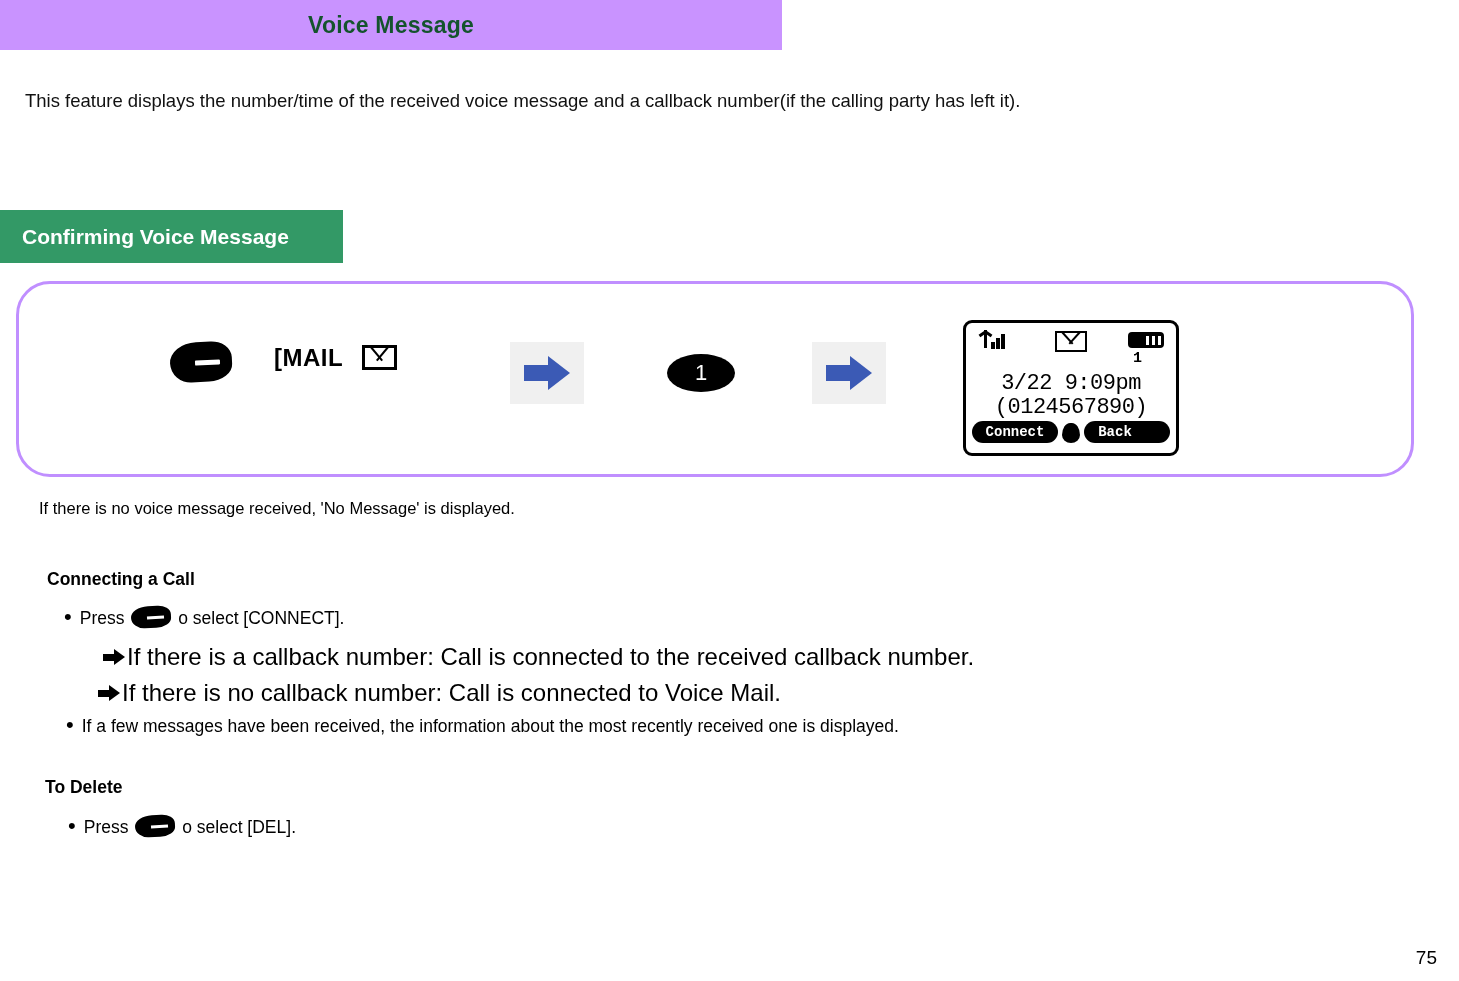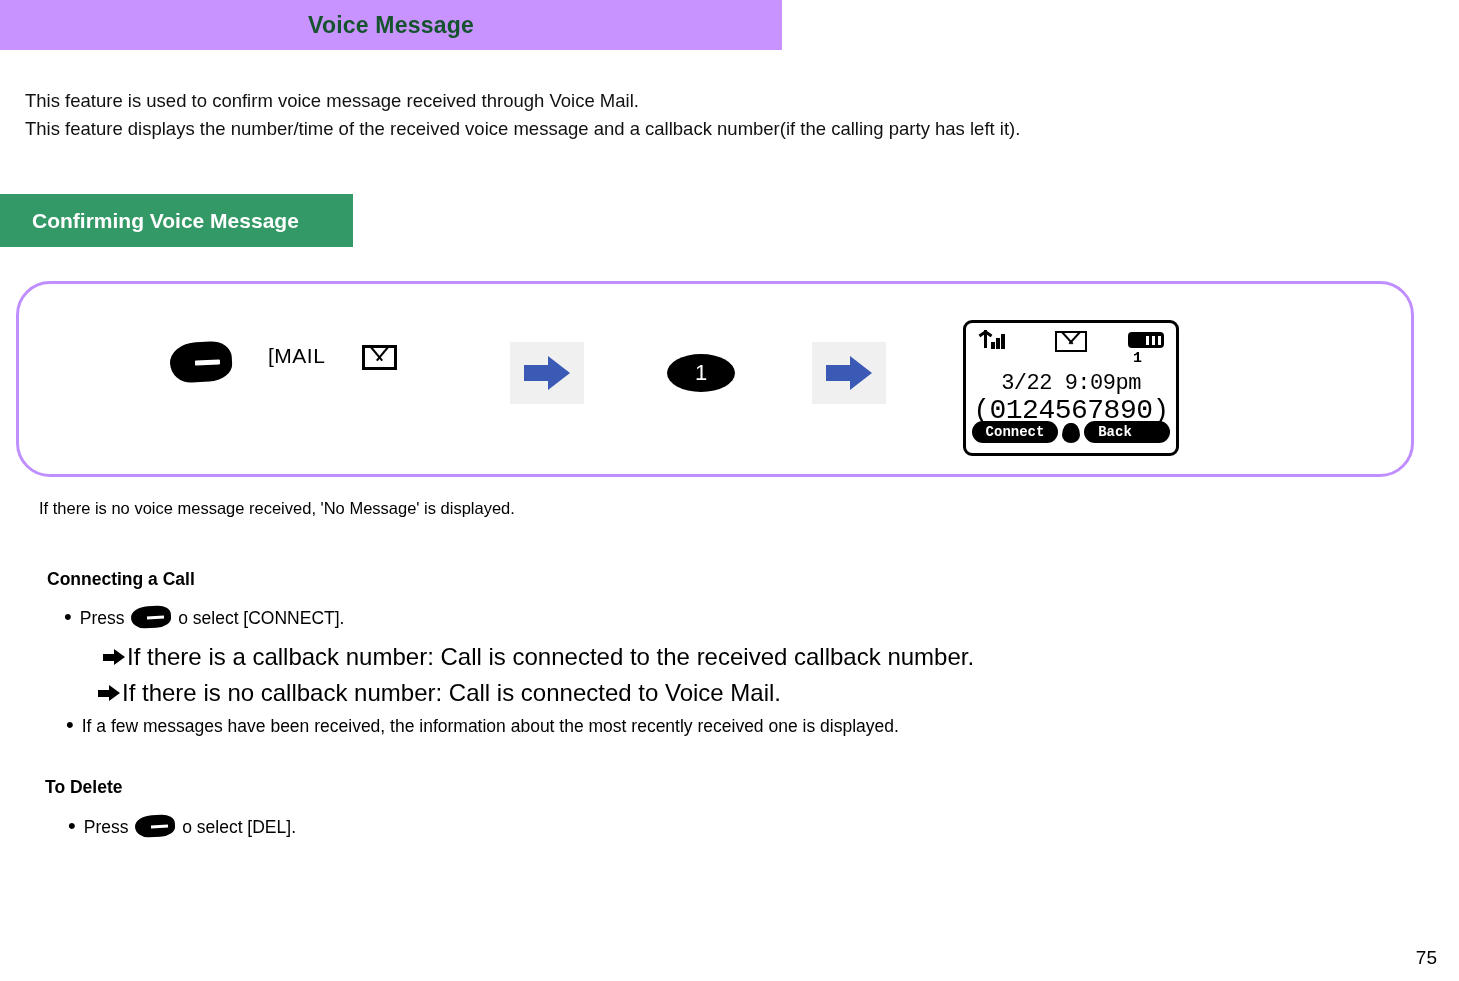--- a/index.html
+++ b/index.html
@@ -44,27 +44,26 @@
     width: 1300px;
     font-size: 18.5px;
     line-height: 28px;
     color: #111;
   }
 
   
   .section-header {
     position: absolute;
     left: 0;
-    top: 194px;
+    top: 210px;
     width: 343px;
     height: 53px;
     background: #339966;
     display: flex;
     align-items: center;
-    padding-left: 10px;
   }
   .section-header .section-text {
     color: #ffffff;
     font-size: 21px;
     font-weight: bold;
     padding-left: 22px;
   }
 
   
   .flow-box {
@@ -106,24 +105,24 @@
     top: 45%;
     width: 40%;
     height: 12%;
     background: #ffffff;
     transform: rotate(-3deg);
     border-radius: 1px;
   }
 
   .flow-mail-label {
     position: absolute;
-    left: 268px;
+    left: 274px;
     top: 344px;
-    font-size: 21px;
-    font-weight: normal;
+    font-size: 24px;
+    font-weight: bold;
     letter-spacing: 0.5px;
   }
   .envelope-icon {
     position: absolute;
     left: 362px;
     top: 345px;
     width: 35px;
     height: 25px;
   }
   .envelope-icon .env-rect {
@@ -283,21 +282,21 @@
     text-align: center;
     font-size: 22px;
     font-family: "Liberation Mono", monospace;
     letter-spacing: -0.5px;
   }
   .phone .line-number {
     position: absolute;
     left: 0; right: 0;
     top: 72px;
     text-align: center;
-    font-size: 28px;
+    font-size: 22px;
     font-family: "Liberation Mono", monospace;
     letter-spacing: -0.5px;
   }
   .phone .softkeys {
     position: absolute;
     left: 6px; right: 6px;
     bottom: 10px;
     height: 22px;
     display: flex;
     align-items: flex-end;
@@ -414,21 +413,20 @@
   }
 </style>
 </head>
 <body>
 
 <div class="title-bar">
   <span class="title-text">Voice Message</span>
 </div>
 
 <div class="intro">
-  <div>This feature is used to confirm voice message received through Voice Mail.</div>
   <div>This feature displays the number/time of the received voice message and a callback number(if the calling party has left it).</div>
 </div>
 
 <div class="section-header">
   <span class="section-text">Confirming Voice Message</span>
 </div>
 
 <div class="flow-box">
   <div class="flow-row"></div>
 </div>

